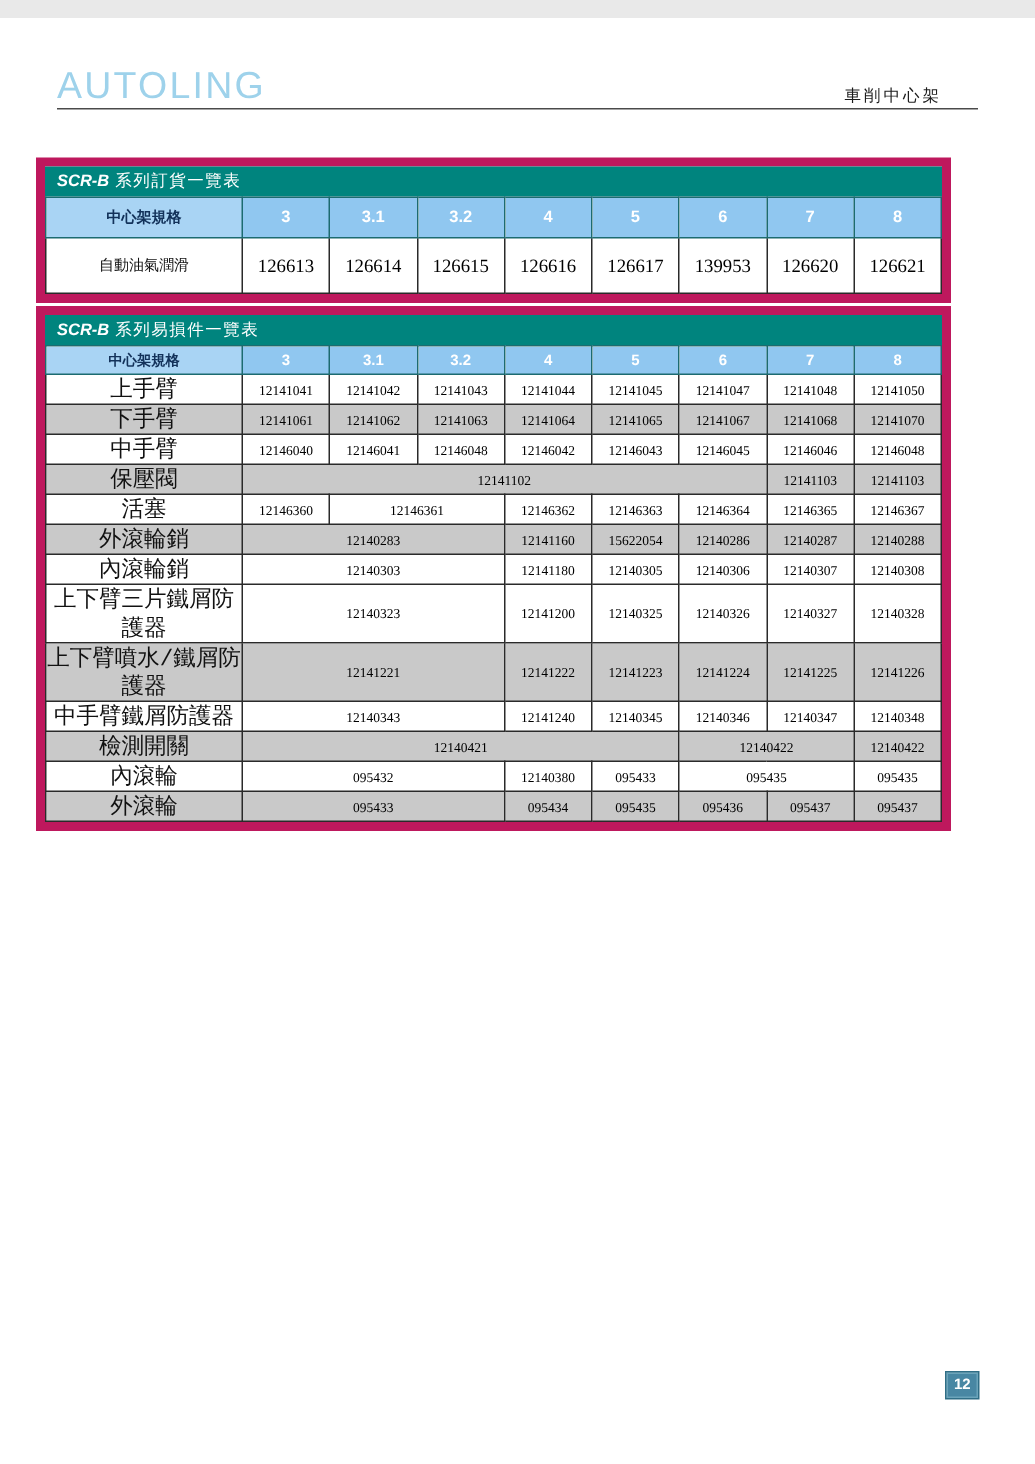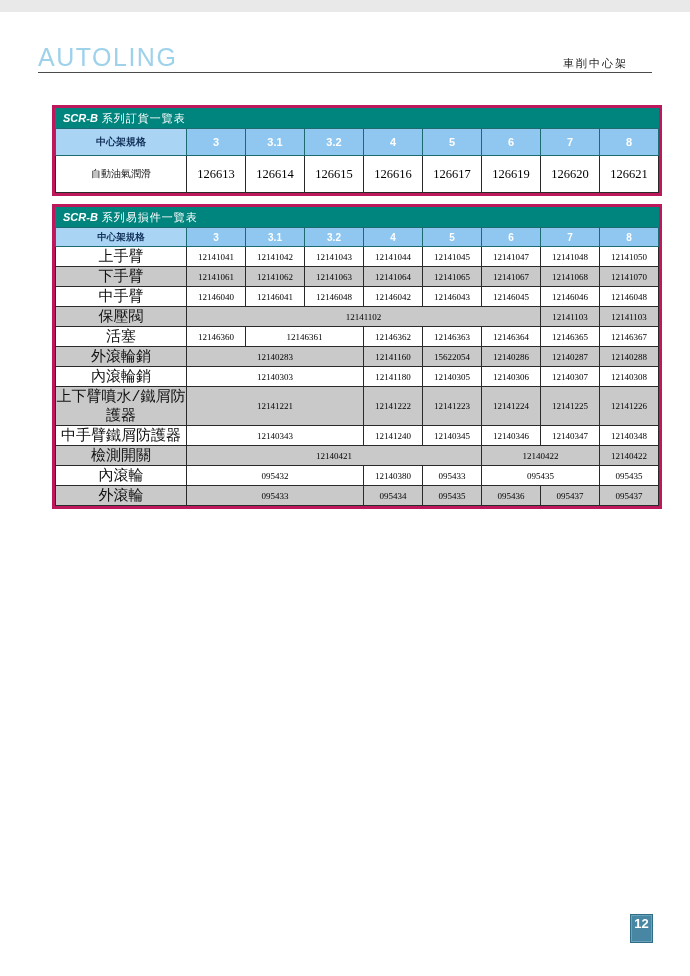--- a/index.html
+++ b/index.html
@@ -15,21 +15,21 @@
   .section-title{
     position:absolute;right:62px;top:44px;font-size:11px;color:#1a1a1a;
     letter-spacing:2px;font-family:"DejaVu Serif","Liberation Serif",serif;
   }
   .header-rule{
     position:absolute;left:38px;right:38px;top:60px;height:0;
     border-top:1.5px solid #4a4a4a;
   }
   
   .table-block{
-    position:absolute;left:52px;width:610px;border:3px solid #be185d;
+    position:absolute;left:24px;width:610px;border:6px solid #be185d;
     box-sizing:border-box;background:#fff;
   }
   .title-bar{
     height:20px;line-height:20px;background:#00847e;color:#ffffff;
     padding-left:8px;font-size:11px;letter-spacing:1px;
     font-family:"DejaVu Serif","Liberation Serif",serif;
   }
   .title-bar .code{
     font-weight:bold;font-style:italic;letter-spacing:0;
     font-family:"Liberation Sans",sans-serif;margin-right:4px;
@@ -58,23 +58,23 @@
   .order-table td.num-cell{font-size:12.5px;}
   
   .parts-table{top:192px;}
   .parts-table thead th{height:19px;font-size:10px;}
   .parts-table th.spec-label{font-size:9.5px;}
   .parts-table tbody td{height:18.5px;}
   .parts-table td.label-cell{font-size:15px;}
   .parts-table td.num-cell{font-size:9px;}
   
   .page-badge{
-    position:absolute;right:38px;top:903px;width:21px;height:27px;
+    position:absolute;right:38px;top:903px;width:21px;height:17px;
     background:#4887a3;border:1px solid #6ba4ba;outline:1px solid #2f6e86;
-    color:#ffffff;font-size:13px;font-weight:bold;line-height:15px;
+    color:#ffffff;font-size:10px;font-weight:bold;line-height:15px;
     text-align:center;box-sizing:border-box;
   }
 </style>
 </head>
 <body>
 
 <div class="page">
 
   <div class="brand">AUTOLING</div>
   <div class="section-title">車削中心架</div>
@@ -110,21 +110,21 @@
           </tr>
       </thead>
       <tbody id="order-body">
           <tr class="white">
             <td class="label-cell">自動油氣潤滑</td>
             <td class="num-cell">126613</td>
             <td class="num-cell">126614</td>
             <td class="num-cell">126615</td>
             <td class="num-cell">126616</td>
             <td class="num-cell">126617</td>
-            <td class="num-cell">126619</td>
+            <td class="num-cell">139953</td>
             <td class="num-cell">126620</td>
             <td class="num-cell">126621</td>
           </tr>
         </tbody>
     </table>
   </section>
 
   <section class="table-block parts-table">
     <div class="title-bar">
       <span class="code">SCR-B</span><span>系列易損件一覽表</span>
@@ -215,20 +215,29 @@
           </tr>
           <tr class="white">
             <td class="label-cell">內滾輪銷</td>
             <td class="num-cell" colspan="3">12140303</td>
             <td class="num-cell">12141180</td>
             <td class="num-cell">12140305</td>
             <td class="num-cell">12140306</td>
             <td class="num-cell">12140307</td>
             <td class="num-cell">12140308</td>
           </tr>
+          <tr class="white">
+            <td class="label-cell">上下臂三片鐵屑防護器</td>
+            <td class="num-cell" colspan="3">12140323</td>
+            <td class="num-cell">12141200</td>
+            <td class="num-cell">12140325</td>
+            <td class="num-cell">12140326</td>
+            <td class="num-cell">12140327</td>
+            <td class="num-cell">12140328</td>
+          </tr>
           <tr class="gray">
             <td class="label-cell">上下臂噴水/鐵屑防護器</td>
             <td class="num-cell" colspan="3">12141221</td>
             <td class="num-cell">12141222</td>
             <td class="num-cell">12141223</td>
             <td class="num-cell">12141224</td>
             <td class="num-cell">12141225</td>
             <td class="num-cell">12141226</td>
           </tr>
           <tr class="white">

